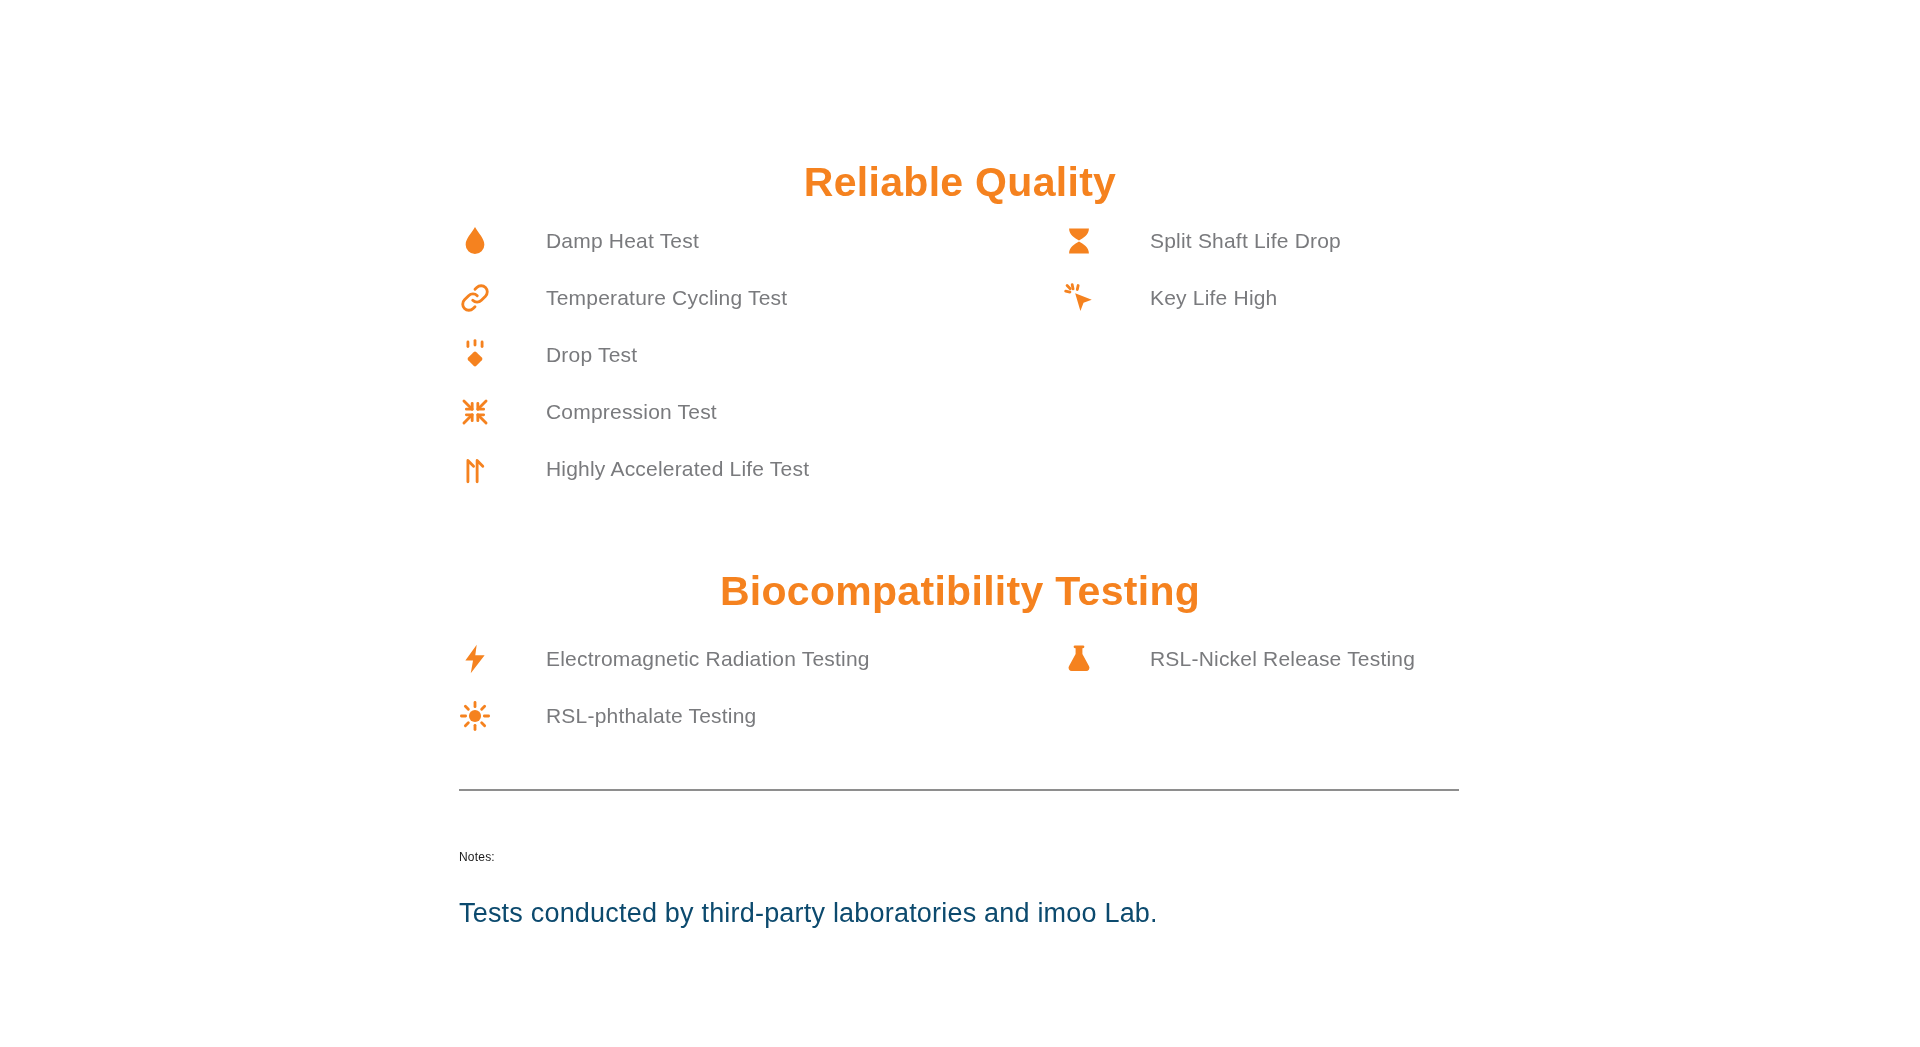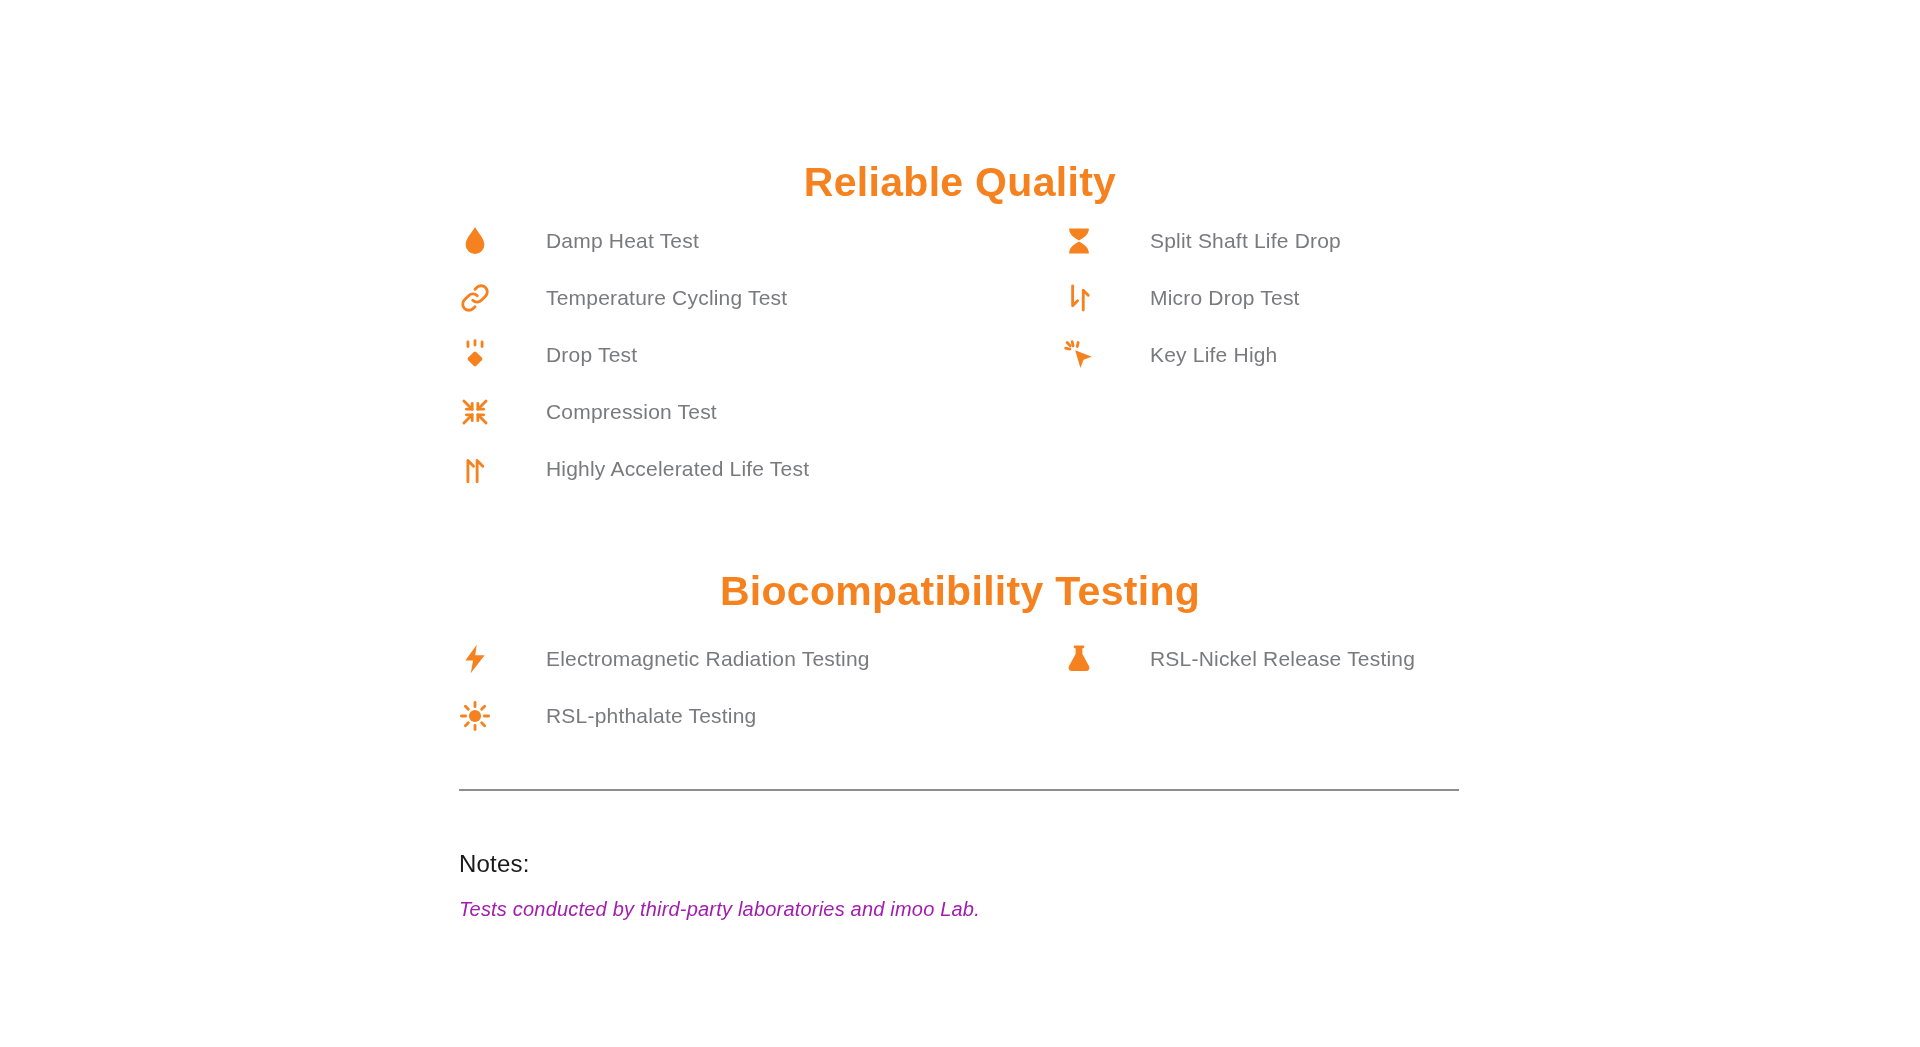--- a/index.html
+++ b/index.html
@@ -58,32 +58,31 @@
     position: absolute;
     left: 459px;
     top: 789px;
     width: 1000px;
     border-top: 2px solid #8E8E8E;
   }
   .notes-label {
     position: absolute;
     left: 459px;
     top: 850px;
-    font-size: 24px;
+    font-size: 12px;
     color: #1a1a1a;
     letter-spacing: 0.2px;
   }
   .notes-body {
     position: absolute;
     left: 459px;
     top: 898px;
-    font-size: 20px;
-    color: #a21caf;
+    font-size: 27px;
+    color: #0c4a6e;
     letter-spacing: 0.2px;
-    font-style: italic;
   }
 
   .stroked { fill: none; stroke: currentColor; stroke-width: 2; stroke-linecap: round; stroke-linejoin: round; }
   .filled  { fill: currentColor; stroke: none; }
 </style>
 </head>
 <body>
 
 <h1 class="heading" id="heading-reliable">Reliable Quality</h1>
 
@@ -144,29 +143,20 @@
 
 <div class="col" id="s1-right">
   <div class="item">
     <span class="icon">
       <svg viewBox="0 0 24 24">
         <path class="filled" d="M5 3.2 H19 C19 7.8 15 9.9 12 11.7 C9 9.9 5 7.8 5 3.2 Z"></path>
         <path class="filled" d="M5 20.8 H19 C19 16.2 15 14.1 12 12.3 C9 14.1 5 16.2 5 20.8 Z"></path>
       </svg>
     </span>
     <span class="label">Split Shaft Life Drop</span>
-  </div>
-  <div class="item">
-    <span class="icon">
-      <svg viewBox="0 0 24 24">
-        <path class="stroked" d="M7.5 3.5 V17.5 L11 14"></path>
-        <path class="stroked" d="M15 20.5 V6.5 L18.5 10"></path>
-      </svg>
-    </span>
-    <span class="label">Micro Drop Test</span>
   </div>
   <div class="item">
     <span class="icon">
       <svg viewBox="0 0 24 24">
         <line class="stroked" x1="7.2" y1="2.6" x2="7.8" y2="5.6"></line>
         <line class="stroked" x1="2.6" y1="7.2" x2="5.6" y2="7.8"></line>
         <line class="stroked" x1="3.6" y1="3.2" x2="5.8" y2="5.4"></line>
         <line class="stroked" x1="11.4" y1="3.2" x2="10.8" y2="6"></line>
         <path class="filled" d="M9.3 8.6 L21 13.3 L15.2 15.4 L13 21.2 Z"></path>
       </svg>

